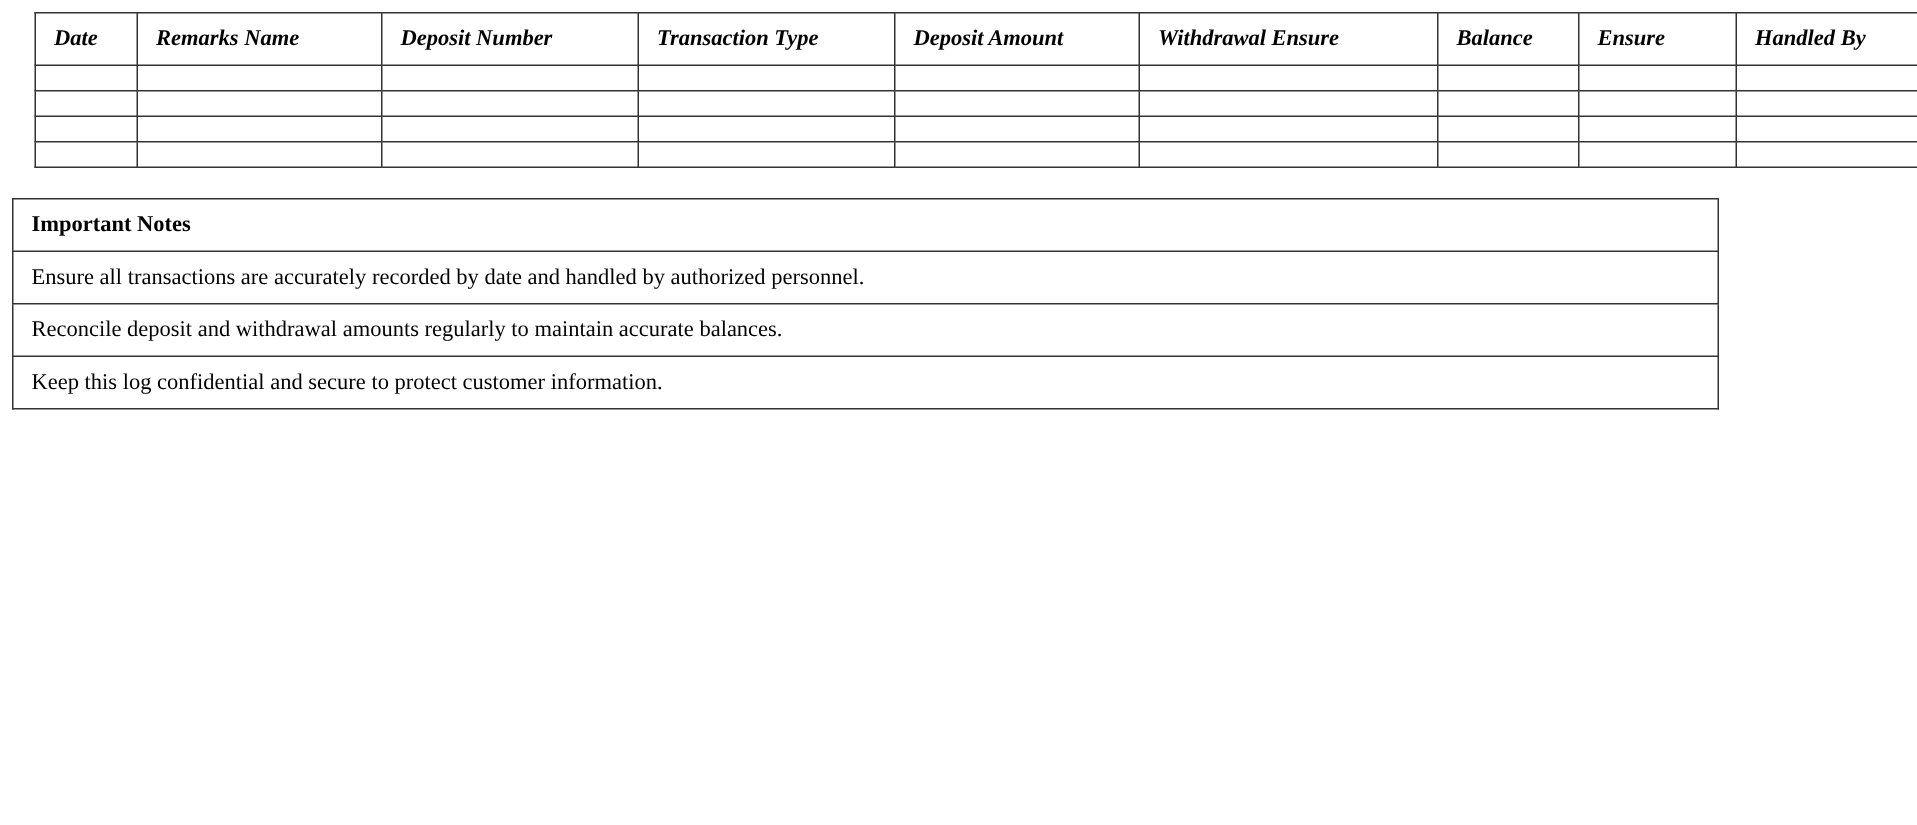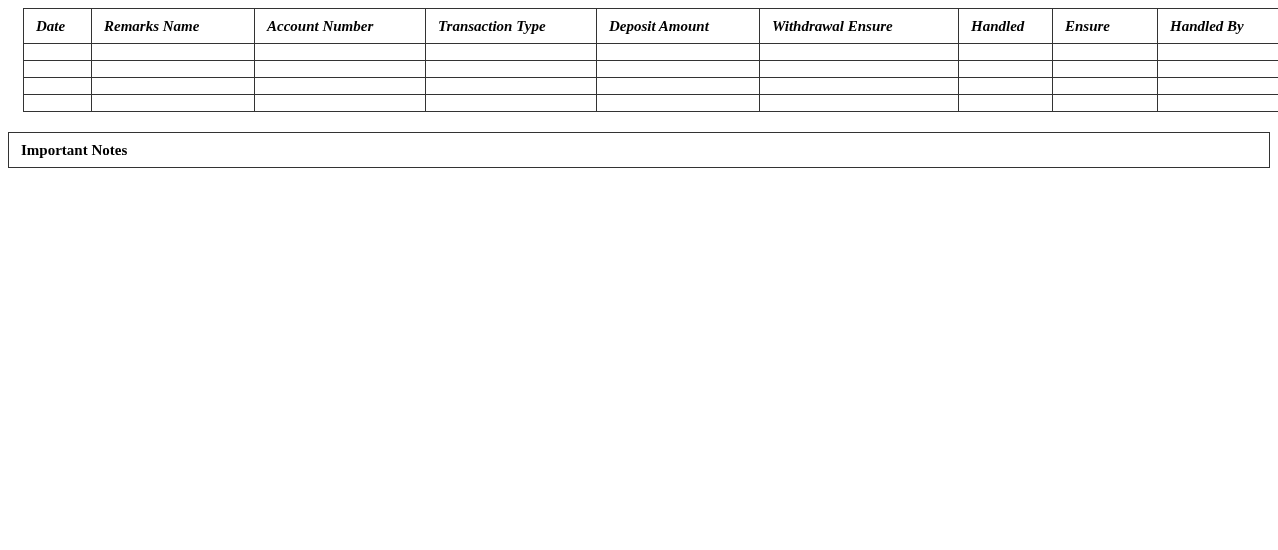--- a/index.html
+++ b/index.html
@@ -2,21 +2,21 @@
 <html><head>
 <meta charset="utf-8">
 <style>
   html, body { margin:0; padding:0; background:#ffffff; }
   body { width:1278px; height:550px; font-family:"Liberation Serif", "DejaVu Serif", serif; color:#000; font-size:15px; position:relative; }
   table { border-collapse:collapse; }
   .log { position:absolute; left:23px; top:8px; width:1262px; table-layout:fixed;font-style:italic; }
   .log th, .log td { border:1px solid #333; }
   .log th { text-align:left; font-weight:bold; padding:0 12px; height:34px; font-size:15px; }
   .log td { height:16px; padding:0; }
-  .notes { position:absolute; left:8px; top:132px; width:1262px; }
+  .notes { position:absolute; left:8px; top:132px; width:1138px; }
   .notes td { border:1px solid #333; height:34px; padding:0 12px; font-size:15px; }
   .notes td.head { font-weight:bold; }
 </style>
 </head>
 <body>
 
 <table class="log">
   <colgroup>
     <col style="width:68px">
       <col style="width:163px">
@@ -25,25 +25,25 @@
       <col style="width:163px">
       <col style="width:199px">
       <col style="width:94px">
       <col style="width:105px">
       <col style="width:128px">
   </colgroup>
   <thead>
     <tr>
       <th>Date</th>
       <th>Remarks Name</th>
-      <th>Account Number</th>
+      <th>Deposit Number</th>
       <th>Transaction Type</th>
       <th>Deposit Amount</th>
       <th>Withdrawal Ensure</th>
-      <th>Handled</th>
+      <th>Balance</th>
       <th>Ensure</th>
       <th>Handled By</th>
     </tr>
   </thead>
   <tbody>
     <tr>
       <td></td>
       <td></td>
       <td></td>
       <td></td>
@@ -87,14 +87,23 @@
       <td></td>
     </tr>
   </tbody>
 </table>
 
 <table class="notes">
   <tbody>
       <tr>
         <td class="head">Important Notes</td>
       </tr>
+  <tr>
+        <td>Ensure all transactions are accurately recorded by date and handled by authorized personnel.</td>
+      </tr>
+  <tr>
+        <td>Reconcile deposit and withdrawal amounts regularly to maintain accurate balances.</td>
+      </tr>
+  <tr>
+        <td>Keep this log confidential and secure to protect customer information.</td>
+      </tr>
 </tbody>
   </table>
 
 </body></html>

